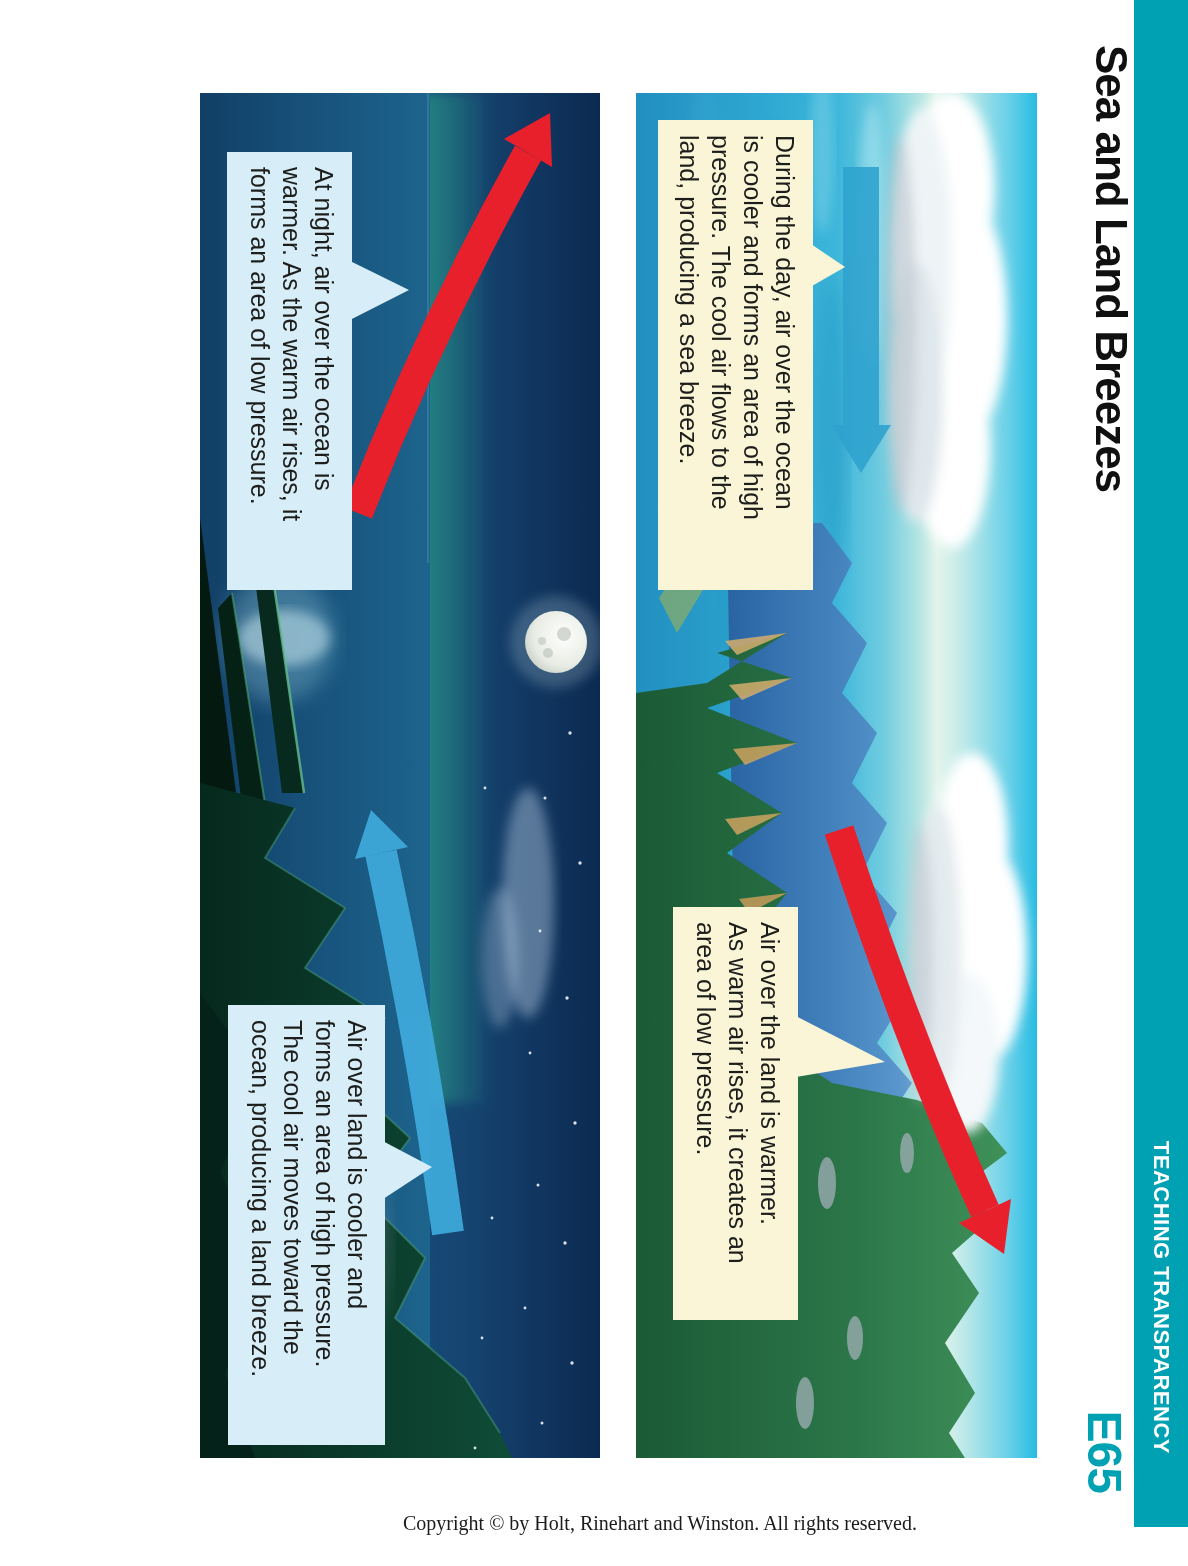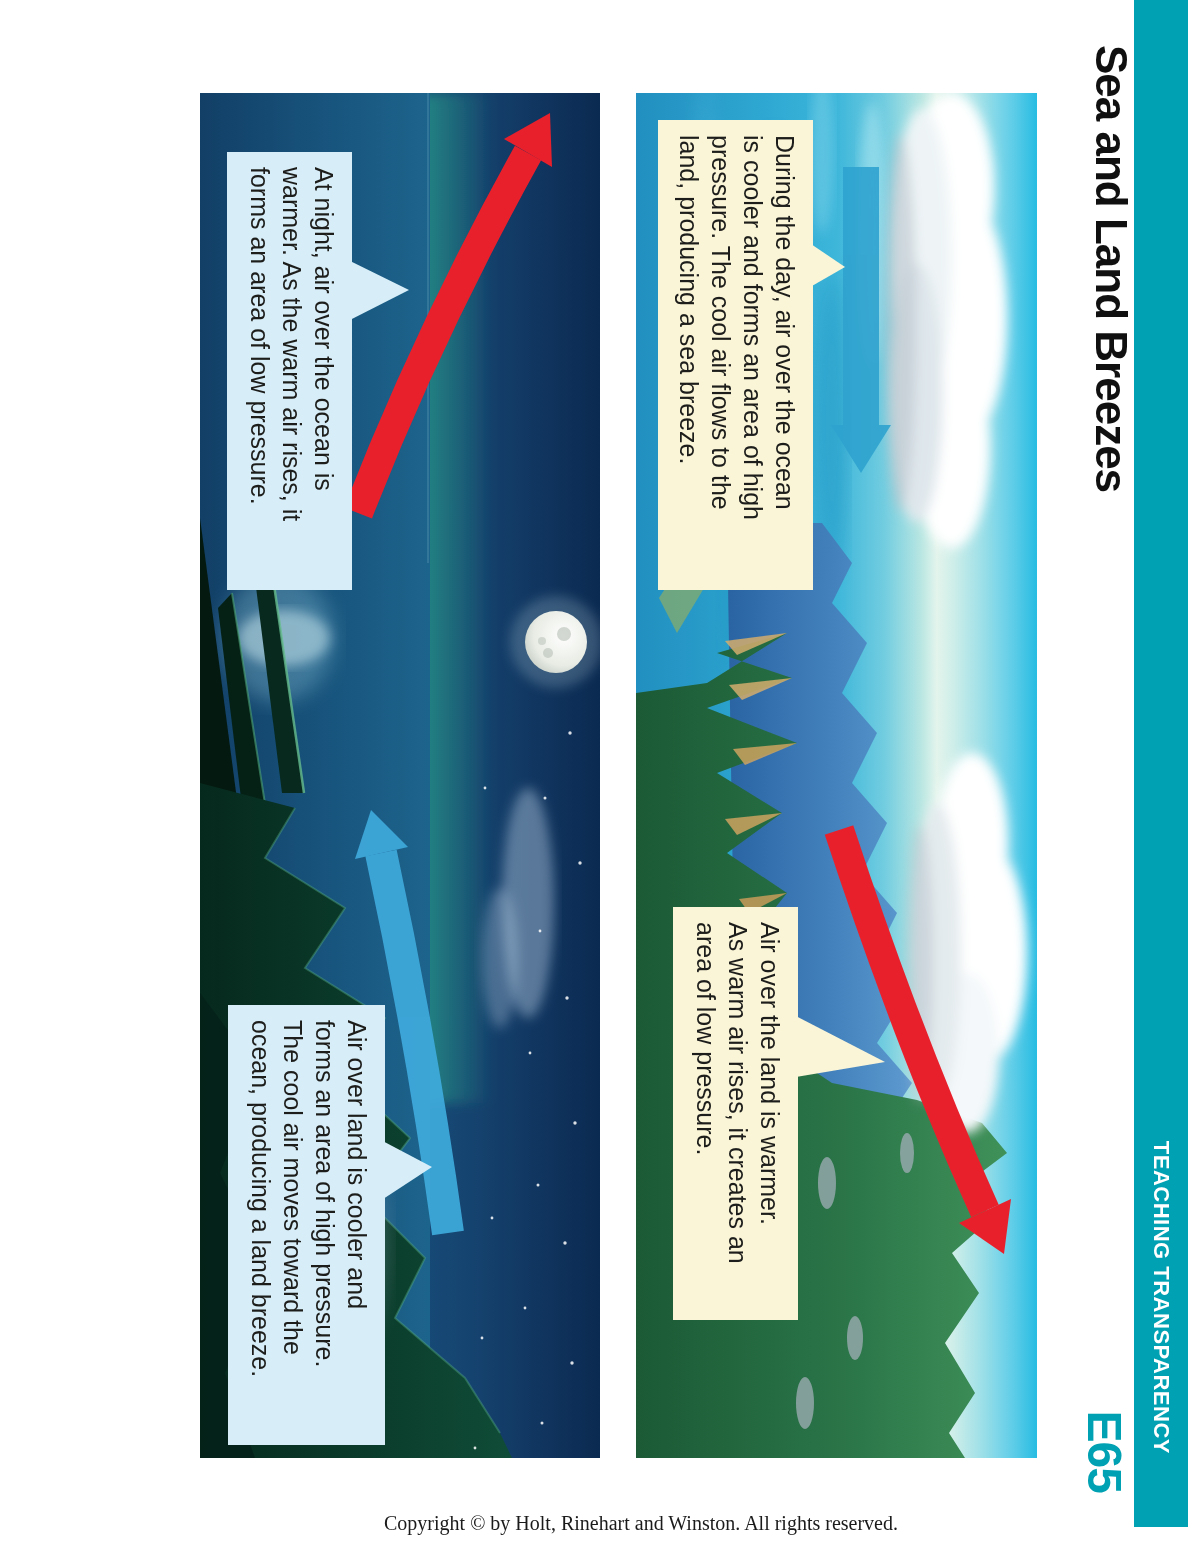--- a/index.html
+++ b/index.html
@@ -50,21 +50,21 @@
     color:#1d1d1b; font-size:25px; line-height:32px; font-weight:500;
   }
   .callout-text { white-space:pre-line; }
   .callout.cream { background:#FAF5D7; }
   .callout.nite  { background:#D7EEF8; }
   .co-day-1   { left:27px;  top:224px; width:470px; height:155px; }
   .co-day-2   { left:814px; top:239px; width:413px; height:125px; }
   .co-night-1 { left:59px;  top:248px; width:438px; height:125px; }
   .co-night-2 { left:912px; top:215px; width:440px; height:157px; }
   .copyright {
-    position:absolute; left:641px; top:1512px; transform:translateX(-50%);
+    position:absolute; left:660px; top:1512px; transform:translateX(-50%);
     font-family:"Liberation Serif", serif; font-size:20px; color:#1b1b1b;
     white-space:nowrap;
   }
 </style>
 </head>
 <body>
 
 <div class="page">
   <div class="rotated">
 

